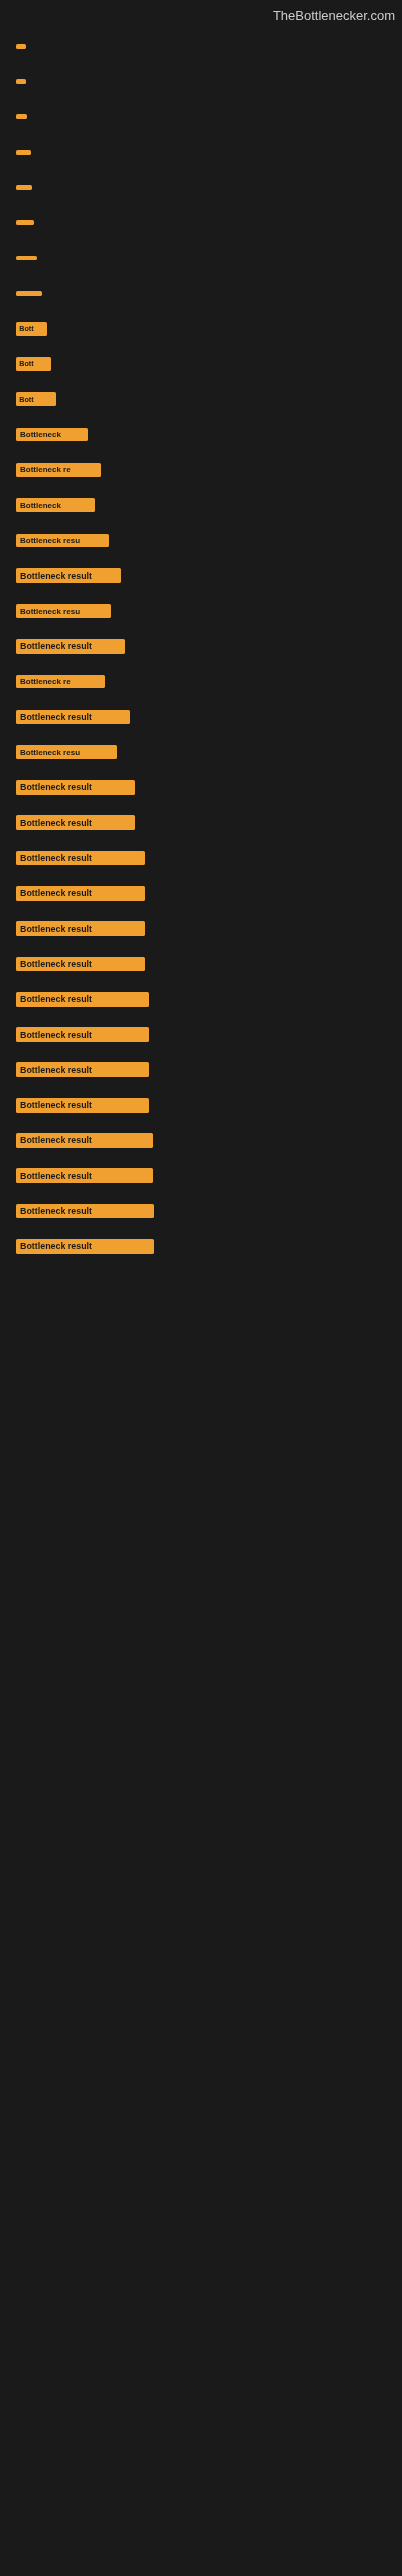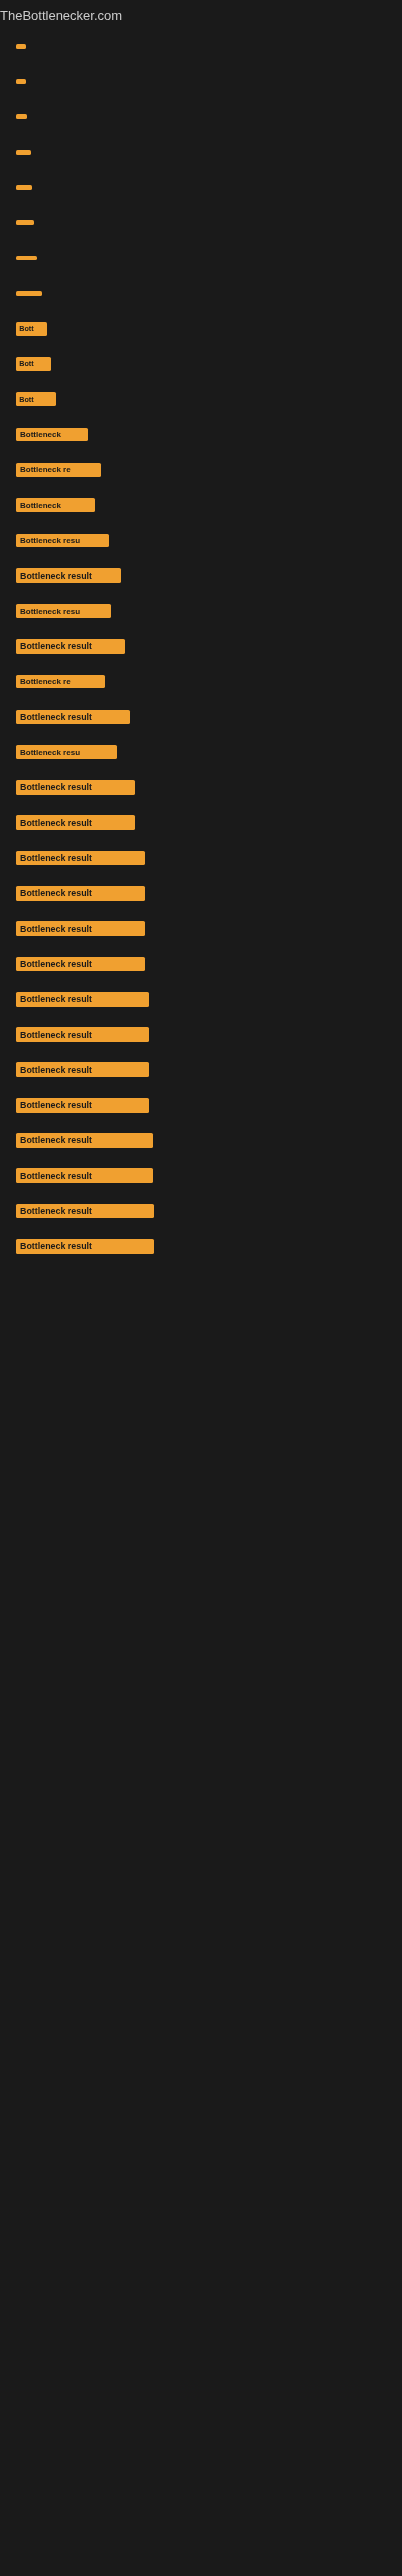--- a/index.html
+++ b/index.html
@@ -12,22 +12,22 @@
       background-color: #1a1a1a;
       width: 403px;
       min-height: 2576px;
       font-family: Arial, sans-serif;
       position: relative;
     }
 
     .site-title {
       color: #cccccc;
       font-size: 13px;
-      text-align: left;
-      padding: 8px 16px 4px 0;
+      text-align: right;
+      padding: 8px 8px 4px 0;
       font-weight: normal;
     }
 
     .chart-area {
       width: 372px;
       padding: 8px 16px;
     }
 
     .bar-row {
       display: flex;

